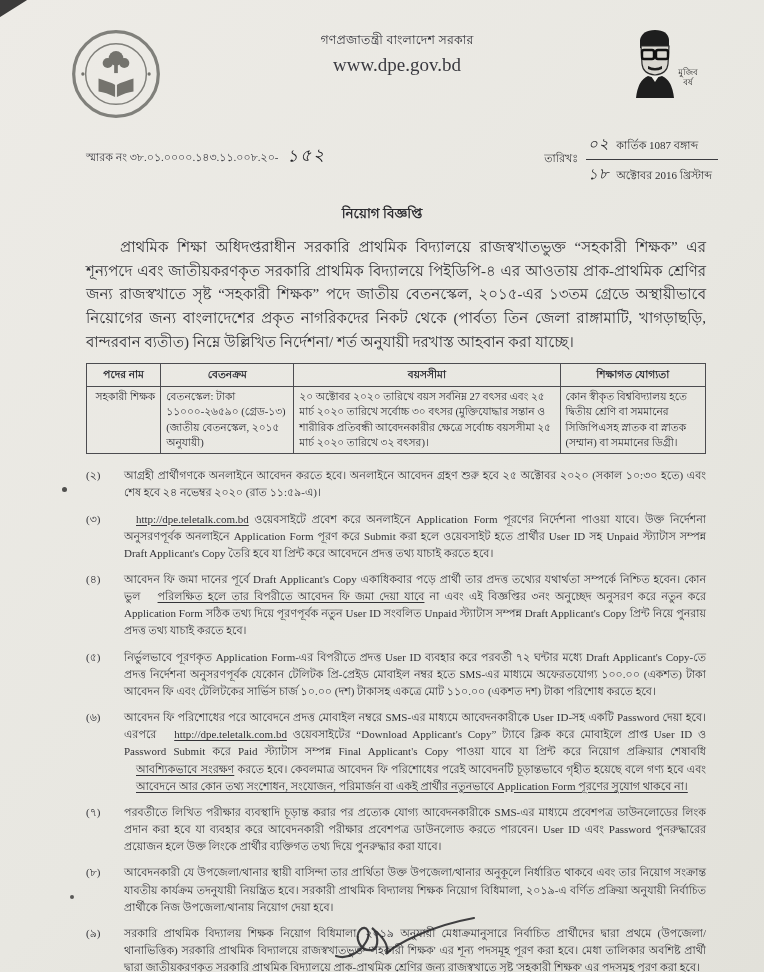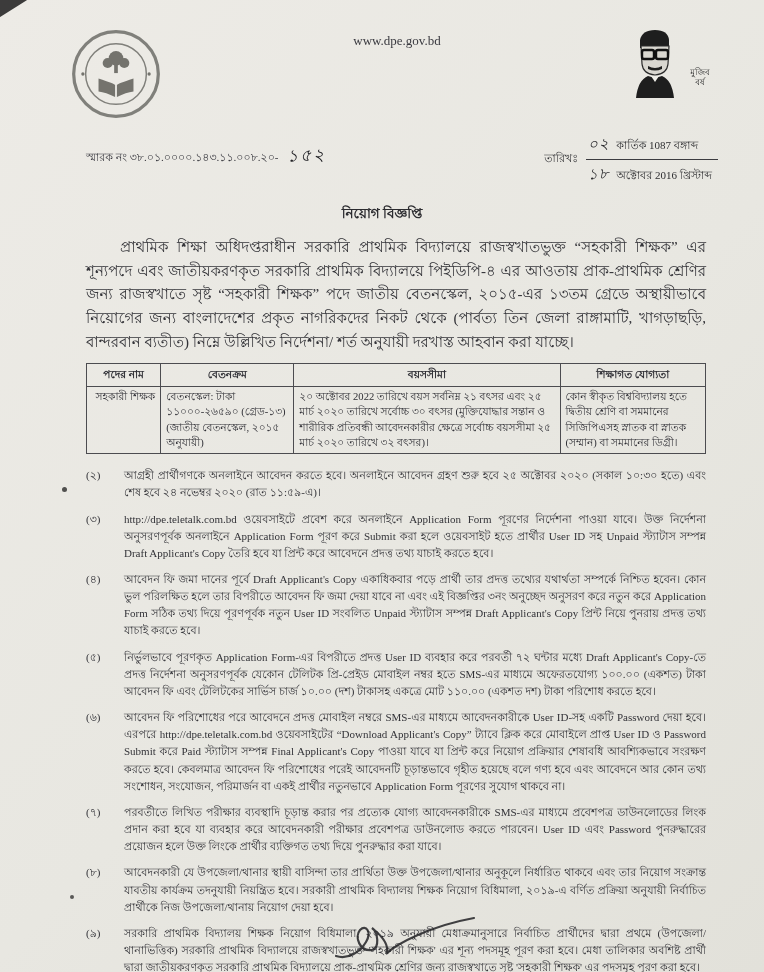--- a/index.html
+++ b/index.html
@@ -17,23 +17,23 @@
   }
   .scan-mark{ position:absolute; background:#1c1c1c; }
   .corner-sliver{ top:-6px; left:-8px; width:34px; height:16px; transform:rotate(-32deg); opacity:.85; border-radius:2px;}
   .dot1{ top:487px; left:62px; width:5px; height:5px; border-radius:50%; opacity:.75;}
   .dot2{ top:895px; left:70px; width:4px; height:4px; border-radius:50%; opacity:.7;}
 
   .header{ display:flex; align-items:flex-start; padding:24px 48px 0 70px; }
   .seal{ width:100px; flex:0 0 100px; padding-top:4px; opacity:.75; }
   .head-center{ flex:1; text-align:center; font-size:12.5px; line-height:1.62; padding-top:6px; color:#33333a;}
   .head-center .gov{ letter-spacing:.2px; }
-  .head-center .web{ font-size:13px; color:#3a3a40; }
+  .head-center .web{ font-size:19px; color:#3a3a40; }
   .mujib{ width:92px; flex:0 0 92px; position:relative; padding-top:2px; }
-  .mujib-label{ position:absolute; right:2px; top:44px; font-size:8.5px; line-height:1.15; color:#2a2a2a; width:28px; text-align:center; }
+  .mujib-label{ position:absolute; right:14px; top:44px; font-size:8.5px; line-height:1.15; color:#2a2a2a; width:28px; text-align:center; }
 
   .memo-row{ display:flex; justify-content:space-between; padding:8px 46px 0 86px; font-size:11px; align-items:flex-start;}
   .memo-left{ padding-top:10px; white-space:nowrap; color:#3a3a40;}
   .hand{ font-size:17px; font-style:italic; letter-spacing:2px; color:#232327; display:inline-block; transform:rotate(-2deg); margin-left:6px; }
   .date-block{ display:flex; align-items:center; gap:8px; }
   .date-stack{ text-align:left; }
   .date-top{ border-bottom:1.3px solid #3c3c40; padding:0 6px 2px 2px; }
   .date-bot{ padding:2px 6px 0 2px; }
   .dayhand{ font-size:15px; font-style:italic; letter-spacing:1px; margin-right:4px; display:inline-block; transform:rotate(-3deg); }
 
@@ -45,21 +45,21 @@
   table.recruit{ border-collapse:collapse; width:100%; margin-top:9px; font-size:10.6px; color:#303036;}
   table.recruit th, table.recruit td{ border:1.3px solid #4c4c50; padding:2px 5px 3px; vertical-align:top; line-height:1.45; }
   table.recruit th{ font-weight:bold; text-align:center; padding-top:3px;}
   td.c-post{ text-align:right; }
   .w-post{width:12%;} .w-pay{width:21.5%;} .w-age{width:43%;} .w-edu{width:23.5%;}
 
   .items{ margin-top:13px; }
   .item{ display:flex; margin-bottom:9px; font-size:11px; line-height:1.56; color:#333338;}
   .inum{ flex:0 0 38px; }
   .itext{ flex:1; text-align:justify; }
-  .itext .useg{ text-underline-offset:2px; }
+  .itext .useg{ text-decoration:underline; text-underline-offset:2px;margin-left:12px; }
 
   .signature{ position:absolute; left:330px; top:912px; opacity:.85; }
 </style>
 </head>
 <body>
 
 <div class="page">
 
   <div class="scan-mark corner-sliver"></div>
   <div class="scan-mark dot1"></div>
@@ -74,20 +74,21 @@
         <circle cx="41" cy="38" r="5.5" fill="#4c4c46"></circle>
         <circle cx="59" cy="38" r="5.5" fill="#4c4c46"></circle>
         <rect x="48" y="40" width="4" height="9" fill="#4c4c46"></rect>
         <path d="M31 55 Q49 61 49 62 L49 75 Q39 70 31 69 Z" fill="#4c4c46"></path>
         <path d="M69 55 Q51 61 51 62 L51 75 Q61 70 69 69 Z" fill="#4c4c46"></path>
         <circle cx="14" cy="50" r="1.8" fill="#4c4c46"></circle>
         <circle cx="86" cy="50" r="1.8" fill="#4c4c46"></circle>
       </svg>
     </div>
     <div class="head-center">
+      <div class="gov">গণপ্রজাতন্ত্রী বাংলাদেশ সরকার</div>
       <div class="web">www.dpe.gov.bd</div>
     </div>
     <div class="mujib">
       <svg width="62" height="84" viewBox="0 0 62 84">
         <rect x="8" y="2" width="44" height="70" fill="none"></rect>
         <path d="M16 14 Q18 4 31 4 Q44 4 45 14 L45 22 L16 22 Z" fill="#1e1e1e"></path>
         <path d="M17 20 L45 20 L44 38 Q43 48 31 49 Q19 48 18 38 Z" fill="#d9d7d0" stroke="#2a2a2a" stroke-width="1.2"></path>
         <rect x="18" y="24" width="12" height="9" rx="2" fill="none" stroke="#111" stroke-width="2.4"></rect>
         <rect x="32" y="24" width="12" height="9" rx="2" fill="none" stroke="#111" stroke-width="2.4"></rect>
         <path d="M24 40 Q31 44 38 40 L38 43 Q31 46 24 43 Z" fill="#1e1e1e"></path>
@@ -135,21 +136,21 @@
           <th>পদের নাম</th>
           <th>বেতনক্রম</th>
           <th>বয়সসীমা</th>
           <th>শিক্ষাগত যোগ্যতা</th>
         </tr>
       </thead>
       <tbody>
         <tr>
           <td class="c-post">সহকারী শিক্ষক</td>
           <td>বেতনস্কেল: টাকা ১১০০০-২৬৫৯০ (গ্রেড-১৩) (জাতীয় বেতনস্কেল, ২০১৫ অনুযায়ী)</td>
-          <td>২০ অক্টোবর 2022 তারিখে বয়স সর্বনিম্ন ২১ বৎসর এবং ২৫ মার্চ ২০২০ তারিখে সর্বোচ্চ ৩০ বৎসর (মুক্তিযোদ্ধার সন্তান ও শারীরিক প্রতিবন্ধী আবেদনকারীর ক্ষেত্রে সর্বোচ্চ বয়সসীমা ২৫ মার্চ ২০২০ তারিখে ৩২ বৎসর)।</td>
+          <td>২০ অক্টোবর ২০২০ তারিখে বয়স সর্বনিম্ন 27 বৎসর এবং ২৫ মার্চ ২০২০ তারিখে সর্বোচ্চ ৩০ বৎসর (মুক্তিযোদ্ধার সন্তান ও শারীরিক প্রতিবন্ধী আবেদনকারীর ক্ষেত্রে সর্বোচ্চ বয়সসীমা ২৫ মার্চ ২০২০ তারিখে ৩২ বৎসর)।</td>
           <td>কোন স্বীকৃত বিশ্ববিদ্যালয় হতে দ্বিতীয় শ্রেণি বা সমমানের সিজিপিএসহ স্নাতক বা স্নাতক (সম্মান) বা সমমানের ডিগ্রী।</td>
         </tr>
       </tbody>
     </table>
 
     <div class="items">
       <div class="item">
         <span class="inum">(২)</span>
         <span class="itext"><span>আগ্রহী প্রার্থীগণকে অনলাইনে আবেদন করতে হবে। অনলাইনে আবেদন গ্রহণ শুরু হবে ২৫ অক্টোবর ২০২০ (সকাল ১০:৩০ হতে) এবং শেষ হবে ২৪ নভেম্বর ২০২০ (রাত ১১:৫৯-এ)।</span></span>
       </div>

